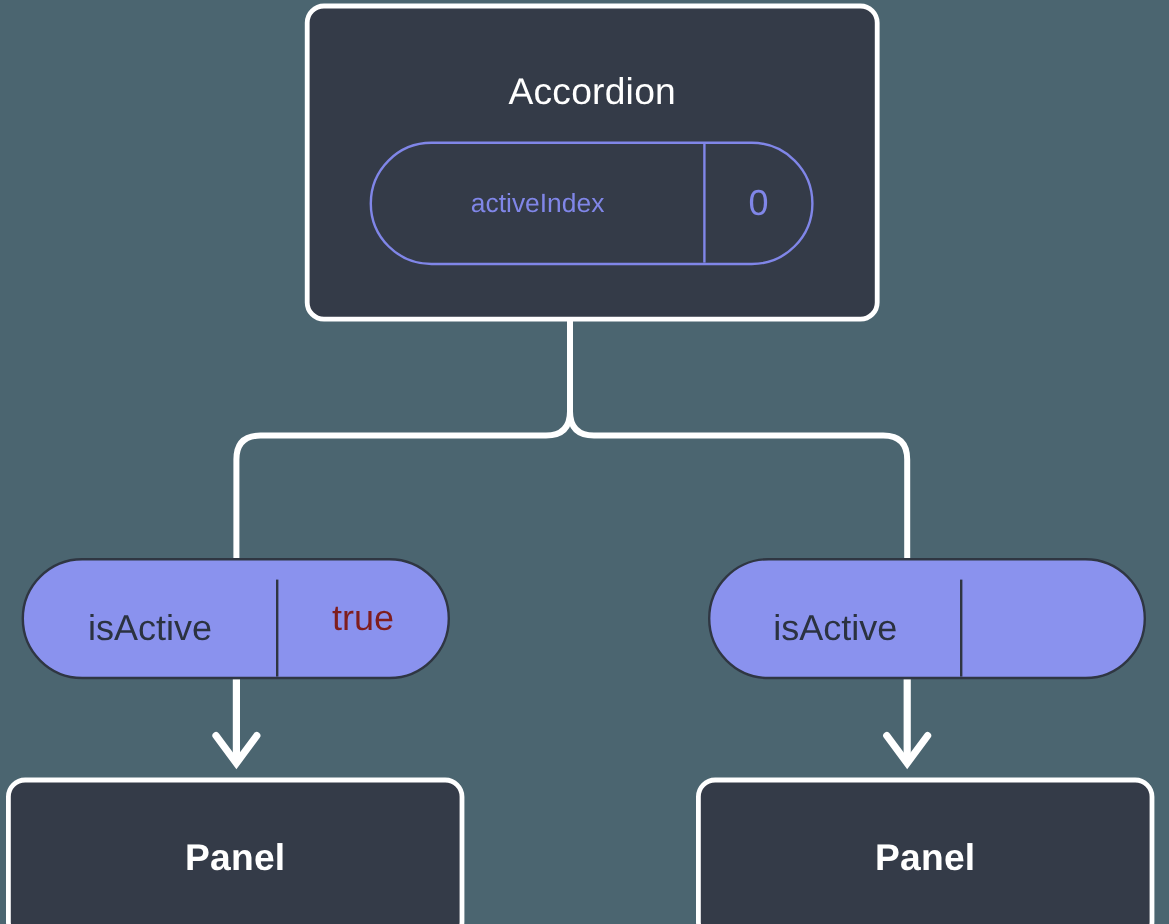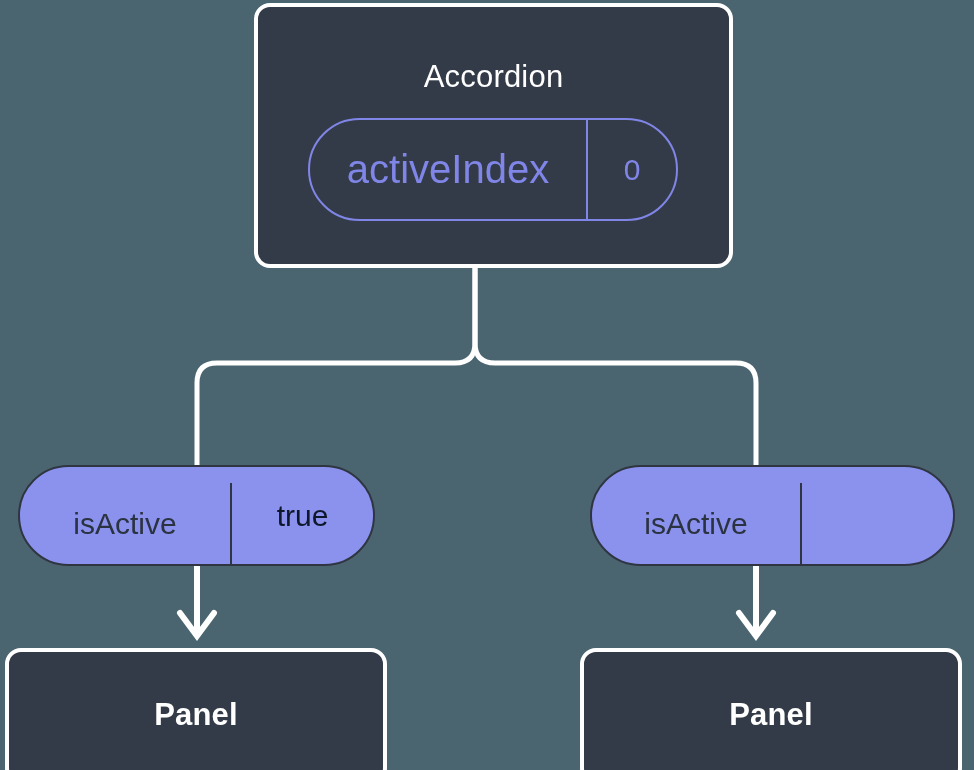--- a/index.html
+++ b/index.html
@@ -81,21 +81,21 @@
     left: 308px;
     top: 118px;
     width: 370px;
     height: 103px;
     border: 2px solid #8086e8;
     background: transparent;
   }
   #accordion-state-pill .pill-key {
     width: 278px;
     color: #8086e8;
-    font-size: 40px;
+    font-size: 22px;
     border-right: 2px solid #8086e8;
   }
   #accordion-state-pill .pill-val {
     flex: 1;
     color: #8086e8;
     font-size: 30px;
   }
 
   
   .prop-pill {
@@ -104,21 +104,21 @@
     height: 101px;
   }
   .prop-pill .pill-key {
     color: #2b3240;
     font-size: 30px;
     border-right: 2px solid #2f3642;
     margin-top: 16px;
   }
   .prop-pill .pill-val {
     flex: 1;
-    color: #0f172a;
+    color: #7f1d1d;
     font-size: 30px;
     text-align: center;
   }
   #pill-left {
     left: 18px;
     top: 465px;
     width: 357px;
   }
   #pill-left .pill-key { width: 212px; }
   #pill-right {

